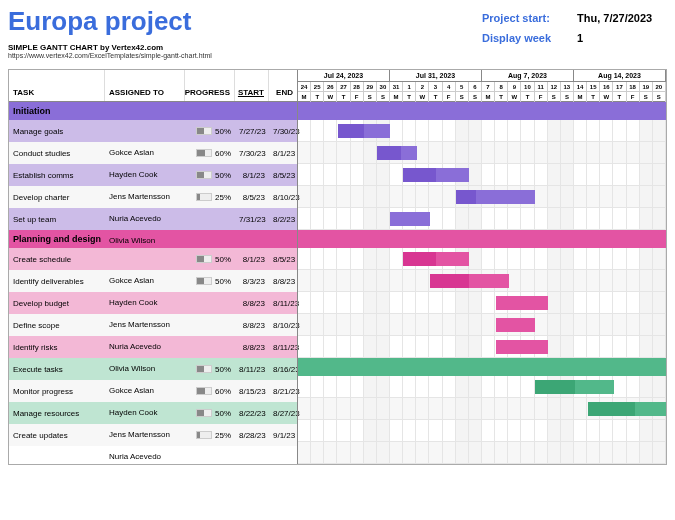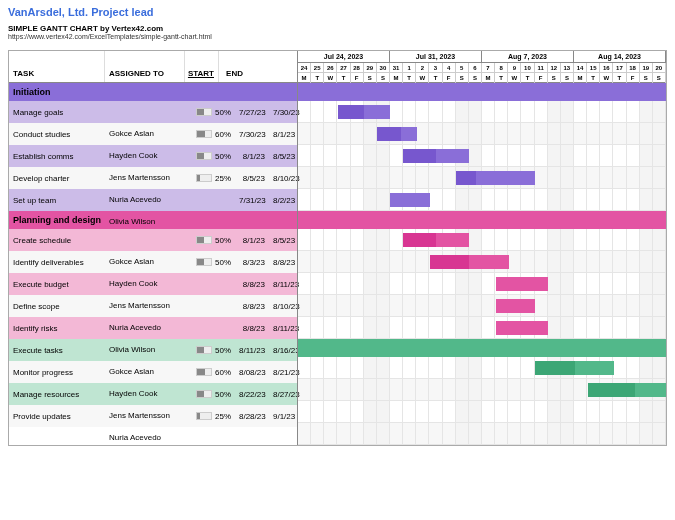--- a/index.html
+++ b/index.html
@@ -43,31 +43,42 @@
   .ph1 { background: #e354a3; color:#000;} .ph1l { background:#f3b8d6;} .ph1b{background:#e354a3;} .ph1s{background:#d01e85;}
   .ph2 { background: #52b88a; color:#000;} .ph2l { background:#bfe5d2;} .ph2b{background:#52b88a;} .ph2s{background:#2a9865;}
   .alt0 { } .alt1 { background: rgba(0,0,0,0.03);}
 </style>
 </head>
 <body>
 
 <div class="page">
   <div class="header">
     <div>
-      <div class="subtitle">VanArsdel, Ltd.   Project lead</div>
+      <div class="title">Europa project</div>
       <div class="attr-line1">SIMPLE GANTT CHART by Vertex42.com</div>
       <div class="attr-line2">https://www.vertex42.com/ExcelTemplates/simple-gantt-chart.html</div>
+    </div>
+    <div class="meta">
+      <div class="meta-row">
+        <div class="meta-label">Project start:</div>
+        <div class="meta-value">Thu, 7/27/2023</div>
+      </div>
+      <div class="meta-row">
+        <div class="meta-label">Display week</div>
+        <div class="meta-value">1</div>
+      </div>
     </div>
   </div>
 
   <div class="grid">
     <div class="left">
       <div class="col-head">
         <div class="c-task">TASK</div>
         <div class="c-assn">ASSIGNED TO</div>
+        <div class="c-prog">PROGRESS</div>
         <div class="c-start">START</div>
         <div class="c-end">END</div>
       </div>
       <div id="left-body">
           <div class="phase ph0">Initiation</div>
           <div class="row ph0l alt0">
             <div class="r-task">Manage goals</div>
             <div class="r-assn">Gokce Aslan</div>
             <div class="r-prog">
               <div class="prog-bar">
@@ -140,21 +151,21 @@
             <div class="r-prog">
               <div class="prog-bar">
                 <div class="prog-fill" style="width: 50%;"></div>
               </div>
               <span>50%</span>
             </div>
             <div class="r-start">8/3/23</div>
             <div class="r-end">8/8/23</div>
           </div>
           <div class="row ph1l alt0">
-            <div class="r-task">Execute budget</div>
+            <div class="r-task">Develop budget</div>
             <div class="r-assn">Jens Martensson</div>
             <div class="r-prog"></div>
             <div class="r-start">8/8/23</div>
             <div class="r-end">8/11/23</div>
           </div>
           <div class="row ph1l alt1">
             <div class="r-task">Define scope</div>
             <div class="r-assn">Nuria Acevedo</div>
             <div class="r-prog"></div>
             <div class="r-start">8/8/23</div>
@@ -181,37 +192,37 @@
           </div>
           <div class="row ph2l alt1">
             <div class="r-task">Monitor progress</div>
             <div class="r-assn">Hayden Cook</div>
             <div class="r-prog">
               <div class="prog-bar">
                 <div class="prog-fill" style="width: 60%;"></div>
               </div>
               <span>60%</span>
             </div>
-            <div class="r-start">8/08/23</div>
+            <div class="r-start">8/15/23</div>
             <div class="r-end">8/21/23</div>
           </div>
           <div class="row ph2l alt0">
             <div class="r-task">Manage resources</div>
             <div class="r-assn">Jens Martensson</div>
             <div class="r-prog">
               <div class="prog-bar">
                 <div class="prog-fill" style="width: 50%;"></div>
               </div>
               <span>50%</span>
             </div>
             <div class="r-start">8/22/23</div>
             <div class="r-end">8/27/23</div>
           </div>
           <div class="row ph2l alt1">
-            <div class="r-task">Provide updates</div>
+            <div class="r-task">Create updates</div>
             <div class="r-assn">Nuria Acevedo</div>
             <div class="r-prog">
               <div class="prog-bar">
                 <div class="prog-fill" style="width: 25%;"></div>
               </div>
               <span>25%</span>
             </div>
             <div class="r-start">8/28/23</div>
             <div class="r-end">9/1/23</div>
           </div>

